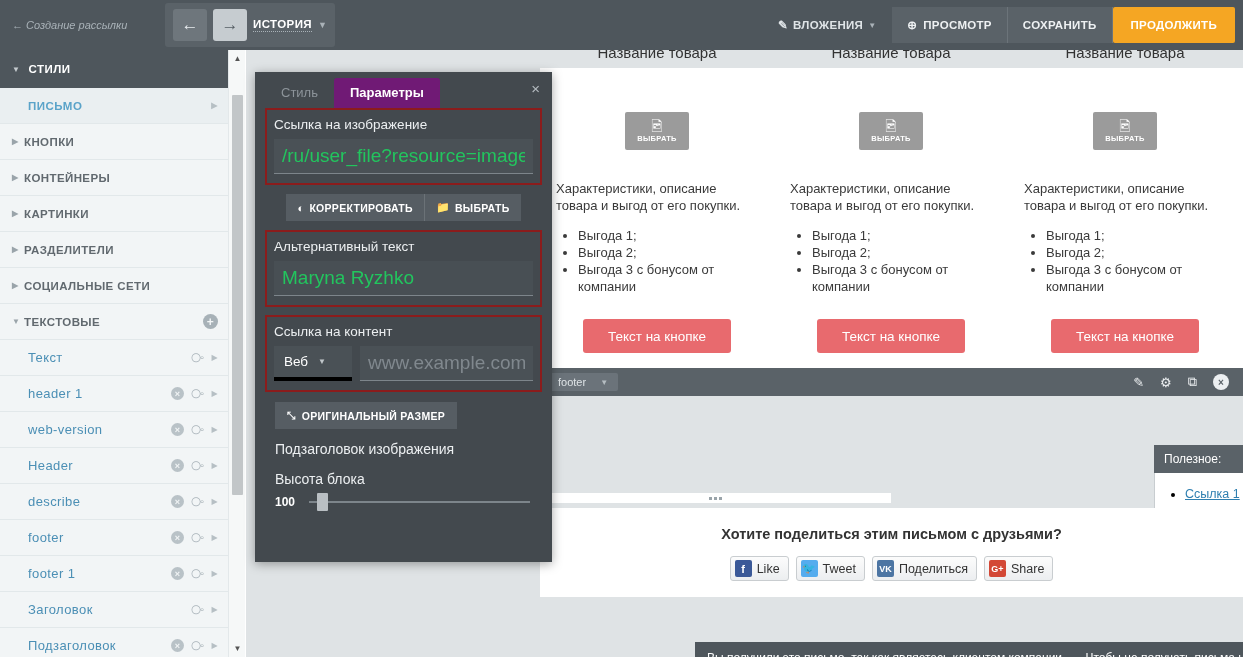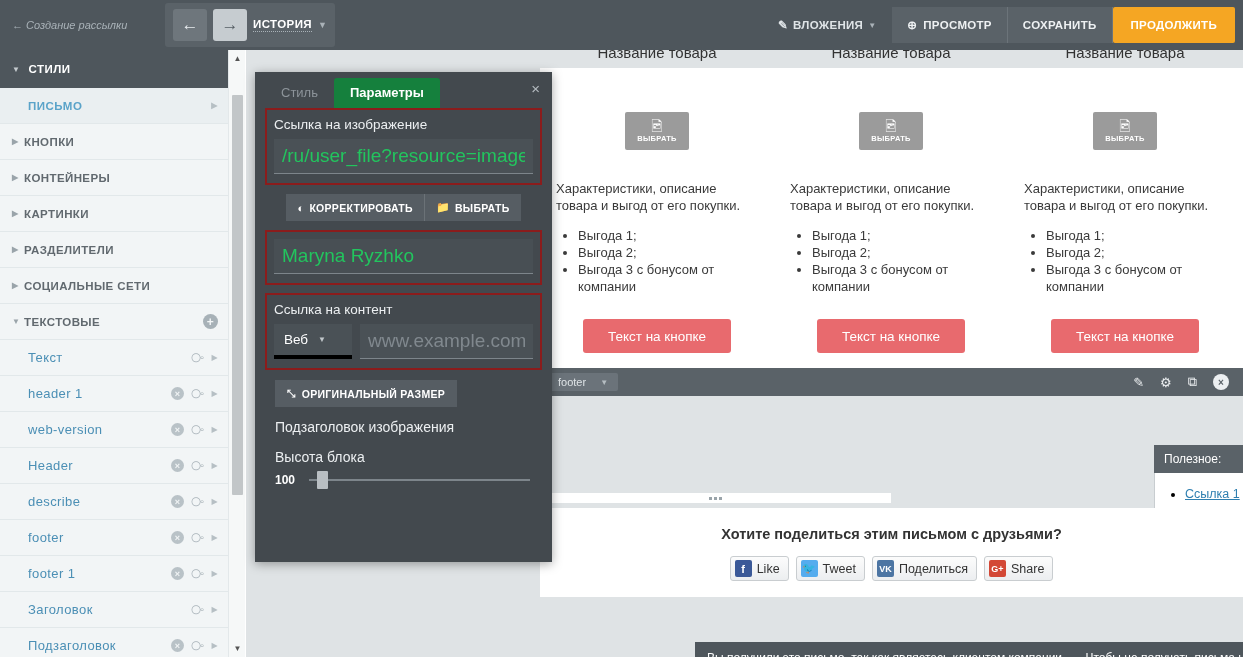--- a/index.html
+++ b/index.html
@@ -155,21 +155,21 @@
   .sq.gp { background: #d34836; font-size: 9px; }
 
   .notice { position: absolute; left: 449px; top: 592px; width: 645px; background: #4e565c; color: #fff;
             font-size: 12px; line-height: 17px; padding: 8px 12px; }
 
   
   .modal { position: absolute; left: 255px; top: 72px; width: 297px; height: 490px;
            background: #43494e; box-shadow: 0 2px 10px rgba(0,0,0,.35); }
   .modal-tabs { height: 36px; display: flex; align-items: flex-end; padding-left: 10px; position: relative; }
   .mtab { padding: 7px 16px 8px; font-size: 13px; color: #8d949a; }
-  .mtab.active { background: #15803d; color: #fff; font-weight: bold; border-radius: 3px 3px 0 0; }
+  .mtab.active { background: #701a75; color: #fff; font-weight: bold; border-radius: 3px 3px 0 0; }
   .mclose { position: absolute; right: 12px; top: 8px; color: #b4bbc0; font-size: 15px; }
   .modal-body { padding: 0 10px; }
 
   .hl { border: 2px solid #8b1c1c; padding: 7px 7px 9px; }
   .f-label { font-size: 13.5px; color: #eceff1; margin-bottom: 7px; }
   .f-input { background: #4a5156; border: none; border-bottom: 1px solid #7d858b; color: #22c55e;
              font-size: 19px; padding: 6px 8px; width: 100%; }
   .f-input.alt { background: #484f54; }
   .f-input::placeholder { color: #80888e; }
 
@@ -486,20 +486,21 @@
           <span class="g">◐</span>
           <span>КОРРЕКТИРОВАТЬ</span>
         </div>
         <div class="dbtn">
           <span class="g">📁</span>
           <span>ВЫБРАТЬ</span>
         </div>
       </div>
 
       <div class="hl">
+        <div class="f-label">Альтернативный текст</div>
         <input class="f-input alt" value="Maryna Ryzhko" style="">
       </div>
 
       <div class="hl" style="margin-top:8px;">
         <div class="f-label">Ссылка на контент</div>
         <div class="linkrow">
           <div class="sel">
             <span>Веб</span>
             <span class="caret">▼</span>
           </div>

